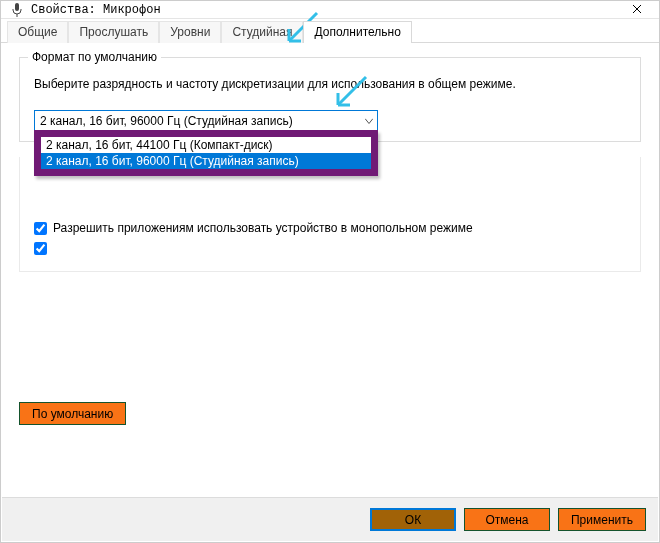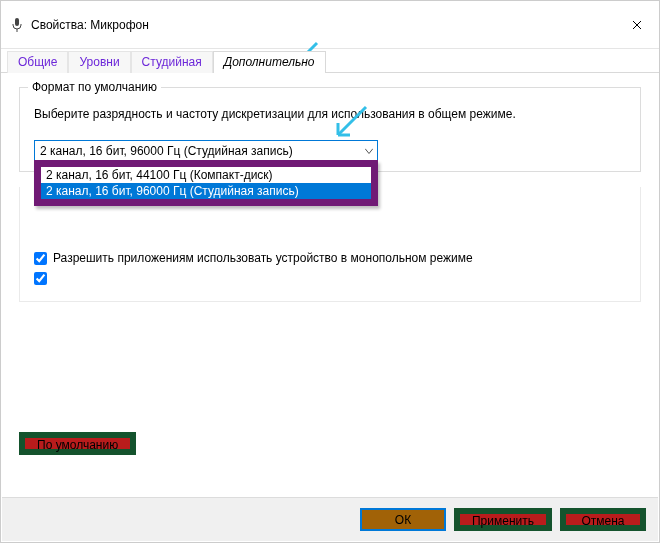--- a/index.html
+++ b/index.html
@@ -8,26 +8,27 @@
     font-family: "Segoe UI", Tahoma, sans-serif;
     font-size: 12px;
     background: #fff;
     width: 660px;
     height: 543px;
     overflow: hidden;
     position: relative;
     border: 1px solid #ccc;
   }
   .titlebar {
-    height: 48px;
+    height: 18px;
     display: flex;
     align-items: center;
     padding: 0 0 0 8px;
     background: #fff;
     border-bottom: 1px solid #e5e5e5;
+    font-family: Liberation Mono, monospace;
   }
   .title-icon {
     width: 16px; height: 16px;
     margin-right: 6px;
     display: inline-flex; align-items: center; justify-content: center;
   }
   .title-text { font-size: 12px; }
   .title-spacer { flex: 1; }
   .close-btn {
     width: 45px; height: 30px;
@@ -51,24 +52,23 @@
     border: 1px solid transparent;
     border-bottom: none;
     cursor: pointer;
     position: relative;
     top: 1px;
   }
   .tab.active {
     border-color: #d9d9d9;
     background: #fff;
     z-index: 2;
-    font-style: italic;
   }
   .tab:not(.active) {
-    color: #6d28d9;
+    color: #404040;
     background: #f7f7f7;
     border-color: #e5e5e5;
   }
   .content {
     padding: 14px 18px;
     position: relative;
   }
   .groupbox {
     border: 1px solid #dcdcdc;
     padding: 14px 10px 10px 14px;
@@ -124,22 +124,22 @@
   }
   .check-row {
     display: flex; align-items: flex-start;
     margin: 6px 0;
   }
   .check-row input { margin: 1px 6px 0 0; }
   .btn {
     height: 23px;
     min-width: 86px;
     padding: 0 12px;
-    background: #b91c1c;
-    border: 6px solid #14532d;
+    background: #f97316;
+    border: 1px solid #14532d;
     font-size: 12px;
     cursor: pointer;
   }
   .btn.default { border: 1px solid #0078d7; background:#a16207; }
   .btn.default:focus, .btn.default { outline: none; }
   .defaults-btn-row { margin-top: 130px; }
   .bottom-bar {
     position: absolute;
     left: 1px; right: 1px; bottom: 1px;
     height: 44px;
@@ -180,20 +180,21 @@
     <span>
       <svg width="10" height="10" viewBox="0 0 10 10">
           <path d="M1 1 L9 9 M9 1 L1 9" stroke="#000" stroke-width="1"></path>
         </svg>
     </span>
   </div>
 </div>
 
 <div class="tabstrip">
   <div class="tab">Общие</div>
+  <div class="tab">Прослушать</div>
   <div class="tab">Уровни</div>
   <div class="tab">Студийная</div>
   <div class="tab active">Дополнительно</div>
 </div>
 
 <div class="content">
 
   <div class="groupbox">
     <div class="group-legend">Формат по умолчанию</div>
     <div class="desc">Выберите разрядность и частоту дискретизации для использования в общем режиме.</div>
@@ -238,15 +239,15 @@
     <svg width="40" height="40" viewBox="0 0 40 40">
       <path d="M36 4 L8 32" stroke="#33bfe8" stroke-width="3" fill="none"></path>
       <path d="M8 32 L8 20 M8 32 L20 32" stroke="#33bfe8" stroke-width="3" fill="none"></path>
     </svg>
   </div>
 
 </div>
 
 <div class="bottom-bar">
   <button class="btn default" style="border:1px solid #0078d7; box-shadow: inset 0 0 0 1px #0078d7;">ОК</button>
+  <button class="btn">Отмена</button>
   <button class="btn">Применить</button>
-  <button class="btn">Отмена</button>
 </div>
 
 </body></html>

